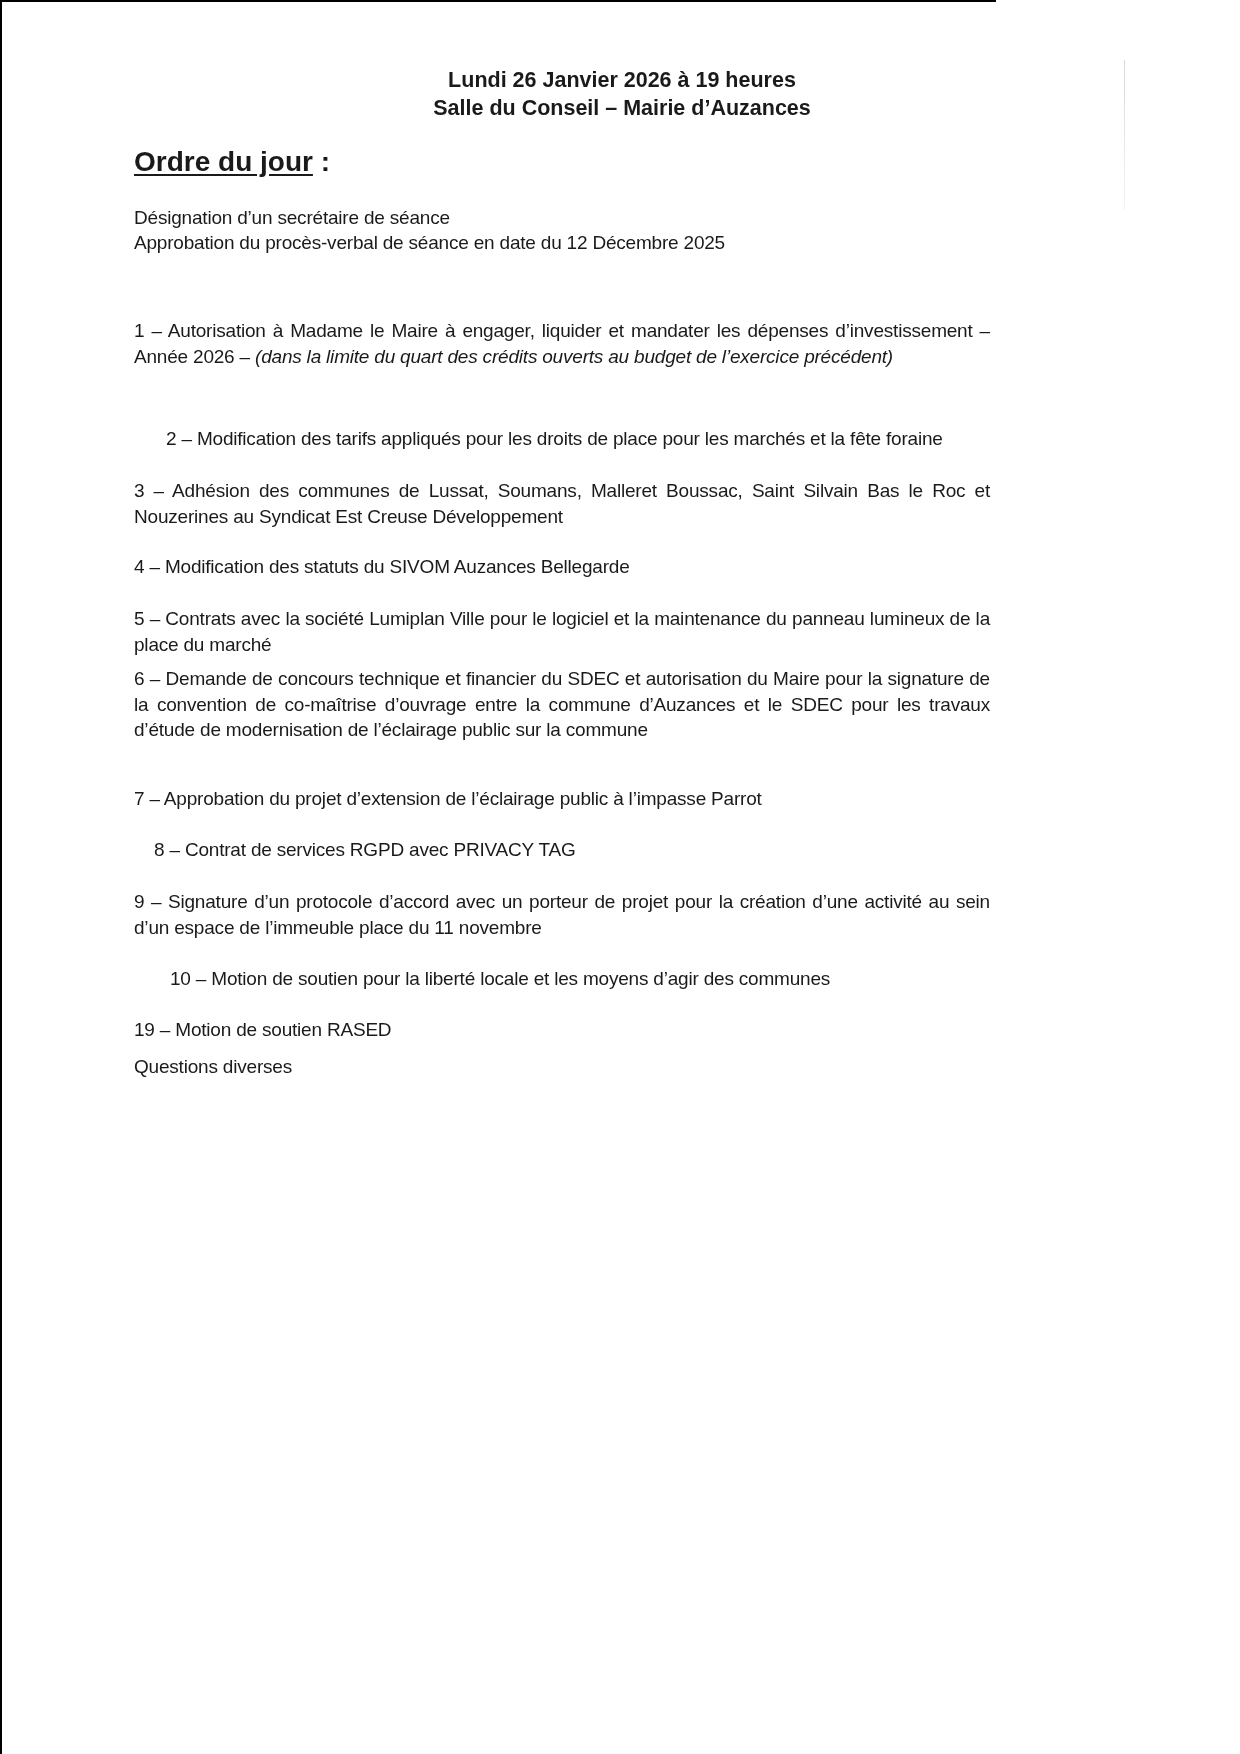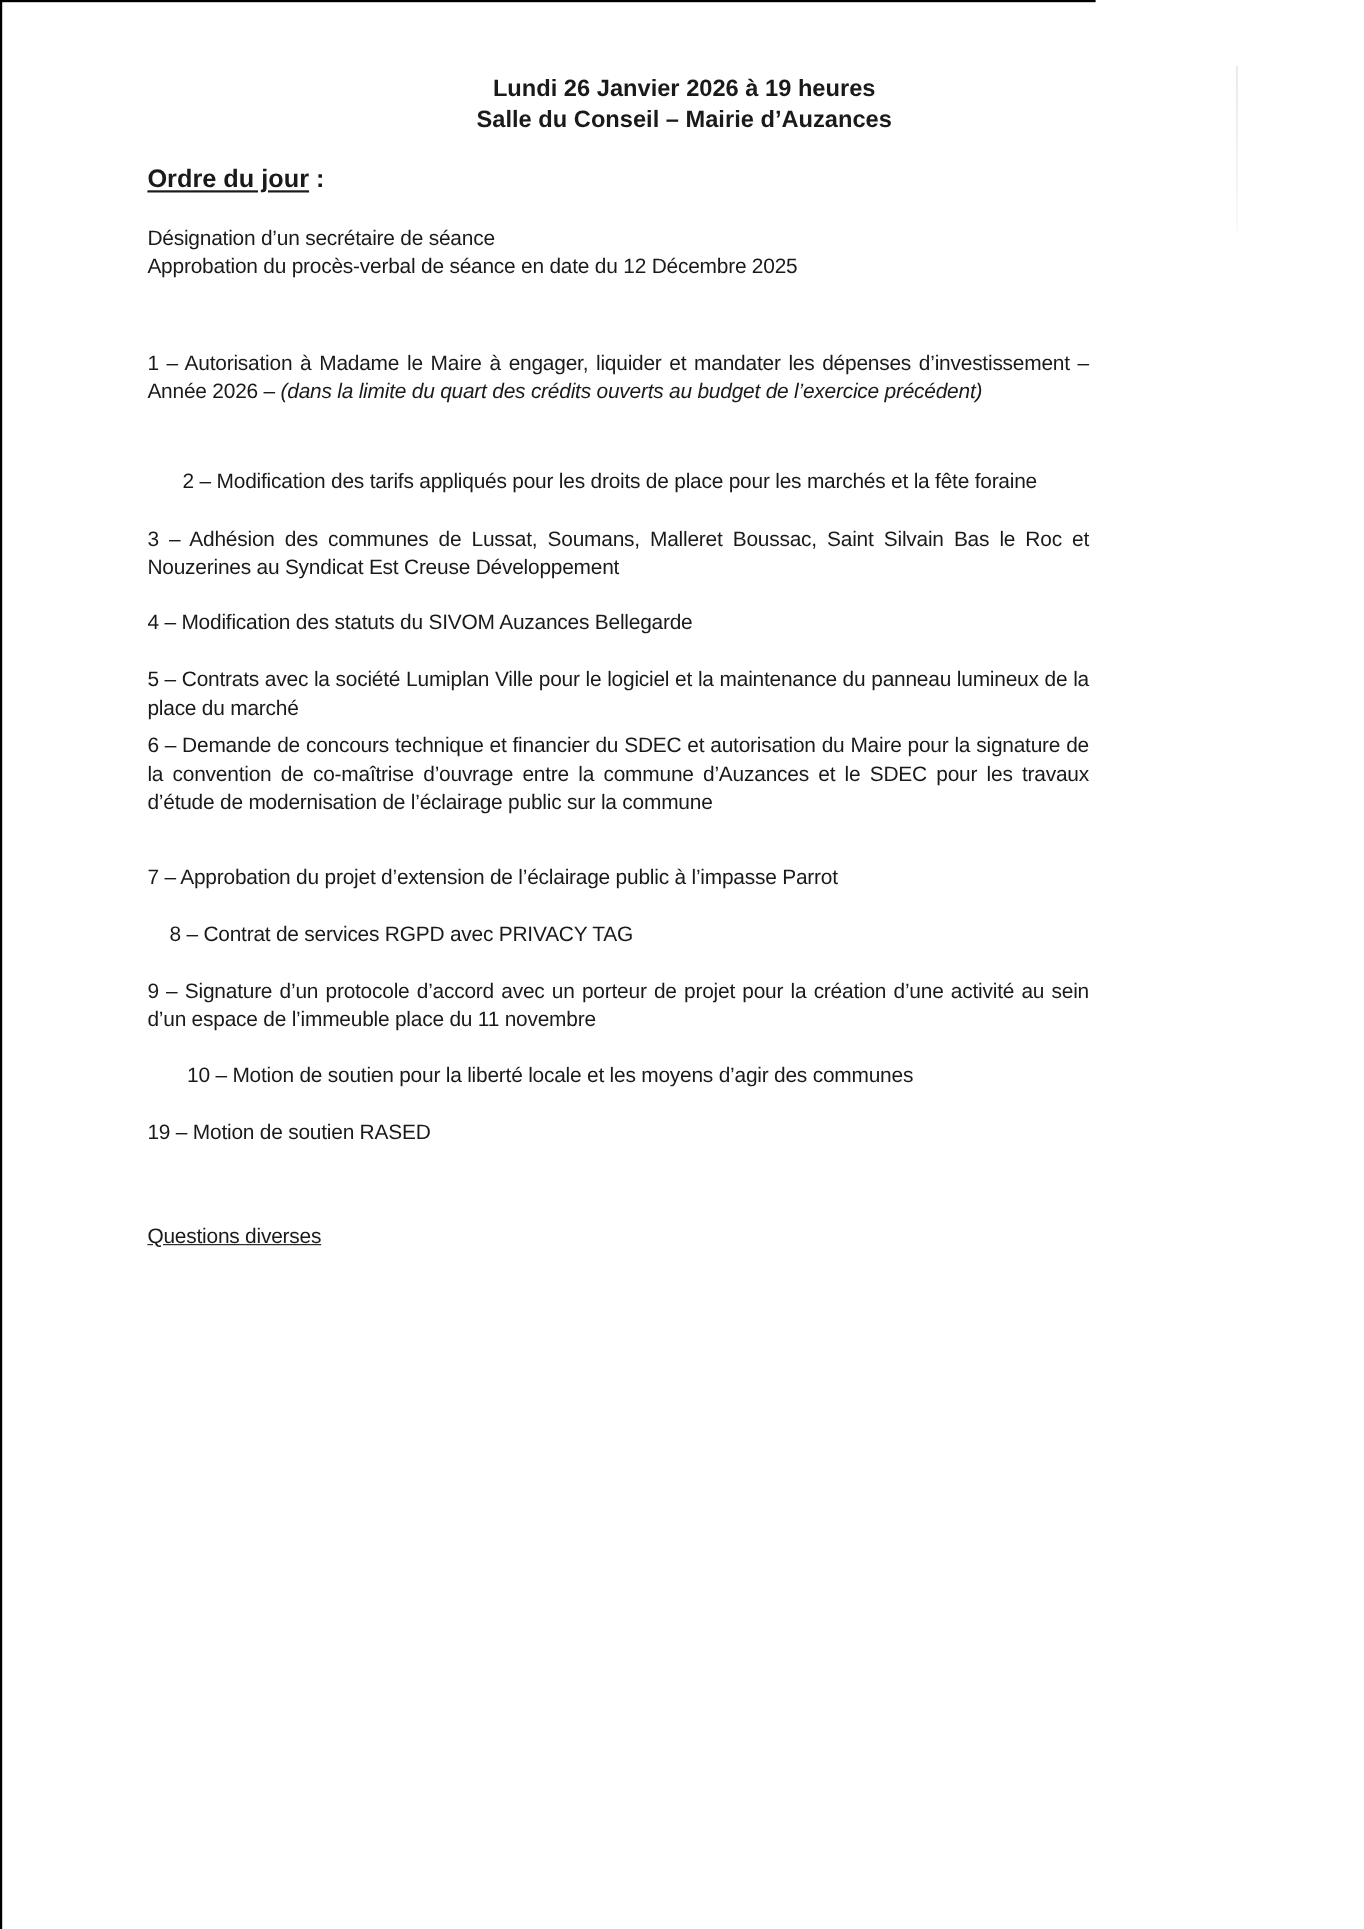--- a/index.html
+++ b/index.html
@@ -41,21 +41,21 @@
       font-size: 21.5px;
       line-height: 28px;
       top: 64px;
     }
     .header div { padding-left: 0; }
     .section-title {
       position: absolute;
       left: 132px;
       top: 147px;
       font-weight: bold;
-      font-size: 23px;
+      font-size: 28px;
       line-height: 26px;
     }
     .section-title .u {
       text-decoration: underline;
       text-underline-offset: 3px;
     }
     .body {
       position: absolute;
       left: 132px;
       width: 856px;
@@ -112,14 +112,14 @@
   <p class="item" style="top:784px;">7 – Approbation du projet d’extension de l’éclairage public à l’impasse Parrot</p>
 
   <p class="item" style="top:835px;margin-left:20px;">8 – Contrat de services RGPD avec PRIVACY TAG</p>
 
   <p class="item justify" style="top:887px;">9 – Signature d’un protocole d’accord avec un porteur de projet pour la création d’une activité au sein d’un espace de l’immeuble place du 11 novembre</p>
 
   <p class="item" style="top:964px;margin-left:36px;">10 – Motion de soutien pour la liberté locale et les moyens d’agir des communes</p>
 
   <p class="item" style="top:1015px;">19 – Motion de soutien RASED</p>
 
-  <p class="item" style="top:1110px;text-decoration:underline;">Questions diverses</p>
+  <p class="item" style="top:1052px;">Questions diverses</p>
 </div>
 
 </body></html>

